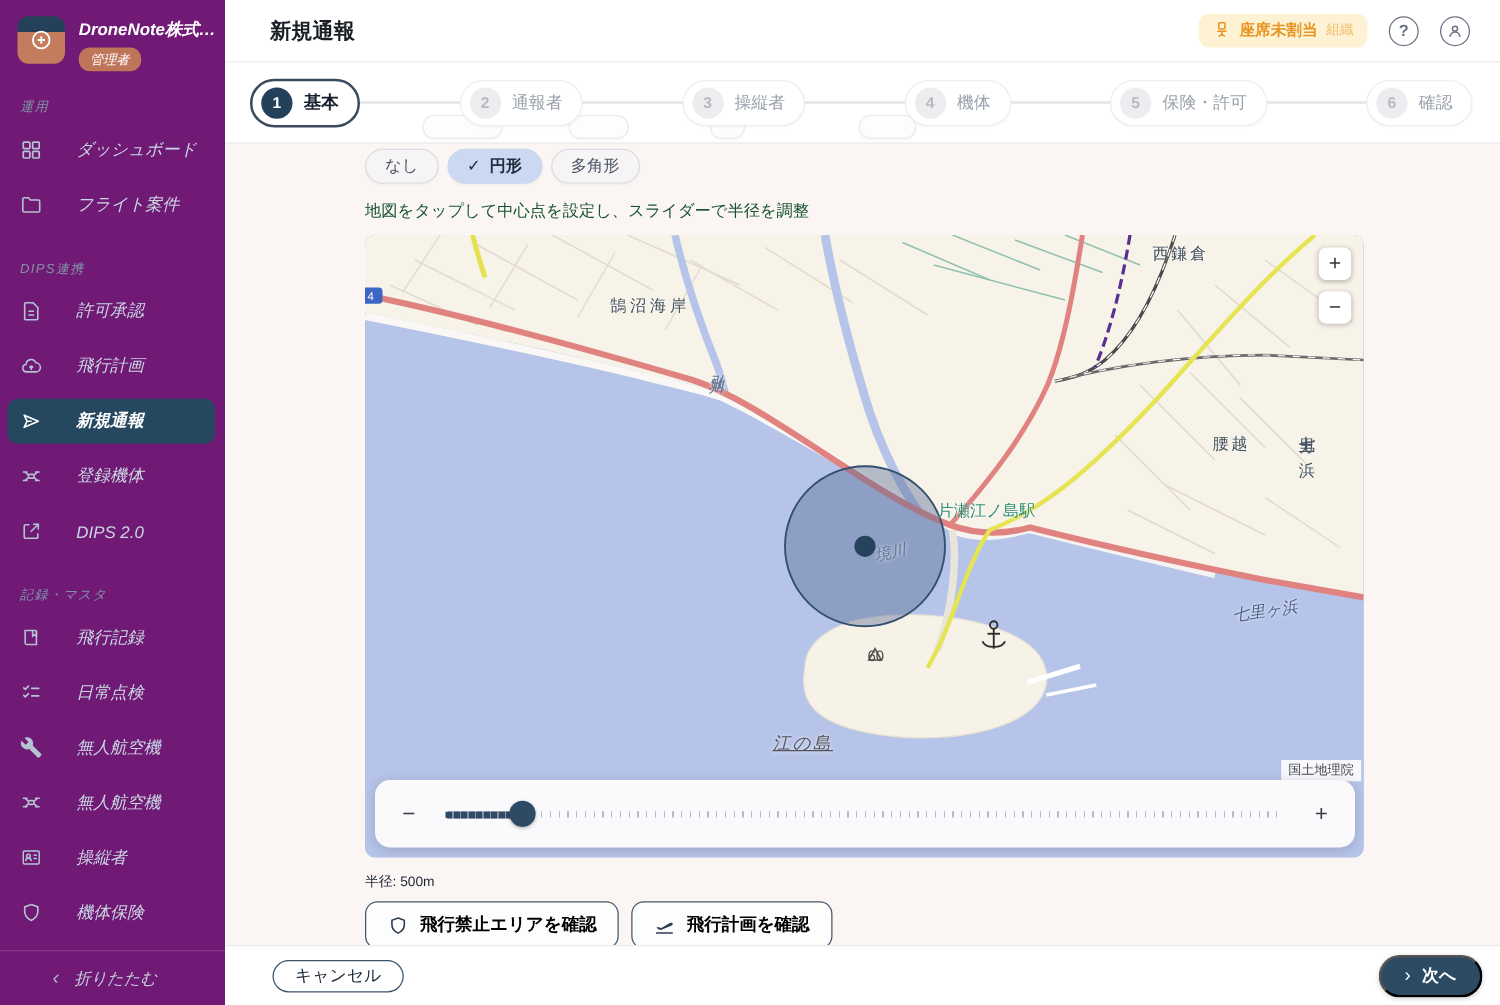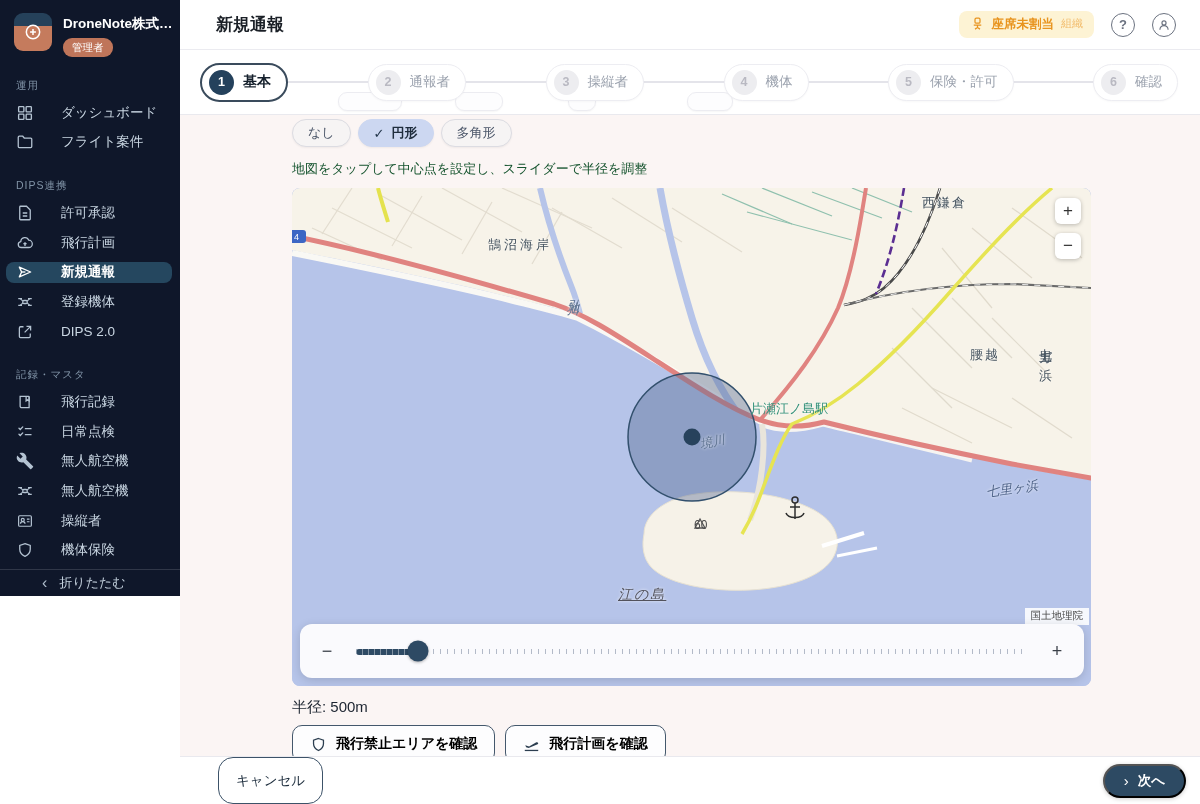--- a/index.html
+++ b/index.html
@@ -1,20 +1,20 @@
 <!DOCTYPE html>
 <html><head>
 <meta charset="utf-8">
 <style>
   * { margin:0; padding:0; box-sizing:border-box; }
   html,body { width:1200px; height:804px; overflow:hidden; }
   body { font-family:"Liberation Sans","DejaVu Sans",sans-serif; display:flex; background:#fff; }
 
   
-  .sidebar { width:180px; height:596px; background:#0f172a; color:#c9d6e2; display:flex; flex-direction:column; flex-shrink:0; }
+  .sidebar { width:180px; height:804px; background:#701a75; color:#c9d6e2; display:flex; flex-direction:column; flex-shrink:0;font-style:italic; }
   .brand { display:flex; align-items:flex-start; gap:11px; padding:13px 12px 4px 14px; }
   .logo { width:38px; height:38px; border-radius:9px; background:linear-gradient(180deg,#25415a 0 34%,#c57b5d 34% 100%); display:flex; align-items:center; justify-content:center; flex-shrink:0; }
   .brand-col { display:flex; flex-direction:column; gap:5px; padding-top:2px; min-width:0; }
   .org-name { color:#fff; font-weight:bold; font-size:13.5px; white-space:nowrap; }
   .role-badge { align-self:flex-start; background:#bf755a; color:#fff; font-size:10.5px; padding:2.5px 9px; border-radius:9px; }
   .sec-label { font-size:10.5px; color:#8093a6; letter-spacing:1px; padding:0 0 0 16px; margin-top:18px; margin-bottom:9px; }
   .nav-item { display:flex; align-items:center; gap:27px; height:36px; margin:0 8px 8px 6px; padding-left:10px; border-radius:8px; font-size:13.5px; color:#c9d6e2; cursor:pointer; }
   .nav-item .ni { width:18px; height:18px; color:#b4c3d2; flex-shrink:0; display:flex; align-items:center; justify-content:center; }
   .nav-item.active { background:#25475f; color:#fff; font-weight:bold; }
   .nav-item.active .ni { color:#fff; }
@@ -66,28 +66,28 @@
   .spot-height { position:absolute; left:402px; top:330px; display:flex; align-items:center; gap:3px; font-size:12px; color:#4a4a4a; }
 
   
   .slider-panel { position:absolute; left:8px; right:7px; bottom:8px; height:54px; background:#fafafd; border-radius:12px; box-shadow:0 2px 10px rgba(0,0,0,.15); display:flex; align-items:center; padding:0 14px; z-index:7; }
   .sl-btn { width:26px; height:26px; display:flex; align-items:center; justify-content:center; font-size:18px; color:#3a3f48; cursor:pointer; flex-shrink:0; }
   .sl-track-wrap { flex:1; position:relative; height:22px; margin:0 16px; }
   .sl-ticks { position:absolute; left:0; right:0; top:9px; height:5px; background-image:repeating-linear-gradient(90deg,#b3bac8 0 1px,transparent 1px 7px); }
   .sl-fill { position:absolute; left:0; width:9.2%; top:8.5px; height:6px; border-radius:3px; background:#2e4a64; background-image:repeating-linear-gradient(90deg,rgba(255,255,255,.4) 0 1px,transparent 1px 6px); }
   .sl-handle { position:absolute; left:9.2%; top:11px; width:21px; height:21px; border-radius:50%; background:#2e4a64; transform:translate(-50%,-50%); cursor:grab; box-shadow:0 1px 3px rgba(0,0,0,.3); }
 
-  .radius-label { margin-top:12px; font-size:15px; color:#1c2430; }
+  .radius-label { margin-top:12px; font-size:11px; color:#1c2430; }
   .action-row { display:flex; gap:10px; margin-top:8px; }
   .action-btn { height:38px; display:flex; align-items:center; gap:9px; padding:0 17px; background:#fdfdfe; border:1.5px solid #44586c; border-radius:10px; font-size:14px; font-weight:bold; color:#000000; cursor:pointer; }
   .action-btn .ai { width:17px; height:17px; color:#2c3e50; display:flex; }
 
   
   .footbar { position:absolute; left:0; right:0; bottom:0; height:48px; background:#fff; border-top:1px solid #e9e9ee; display:flex; align-items:center; justify-content:space-between; padding:0 14px 0 38px; z-index:8; }
-  .cancel-btn { height:47px; padding:0 17px; border:1.3px solid #3c5268; border-radius:15px; background:#fff; font-size:13.5px; color:#1c2c3c; display:flex; align-items:center; cursor:pointer; }
+  .cancel-btn { height:26px; padding:0 17px; border:1.3px solid #3c5268; border-radius:15px; background:#fff; font-size:13.5px; color:#1c2c3c; display:flex; align-items:center; cursor:pointer; }
   .next-btn { height:34px; padding:0 19px; border-radius:17px; background:#2d4a63; color:#fff; font-size:13.5px; font-weight:bold; display:flex; align-items:center; gap:9px; cursor:pointer; box-shadow:0 1px 4px rgba(0,0,0,.2); }
   .next-btn .nx-chev { font-size:15px; font-weight:normal; }
 </style>
 </head>
 <body>
 
 <aside class="sidebar">
   <div class="brand">
     <div class="logo">
       <svg width="20" height="20" viewBox="0 0 24 24" fill="none" stroke="#fff" stroke-width="1.8">

